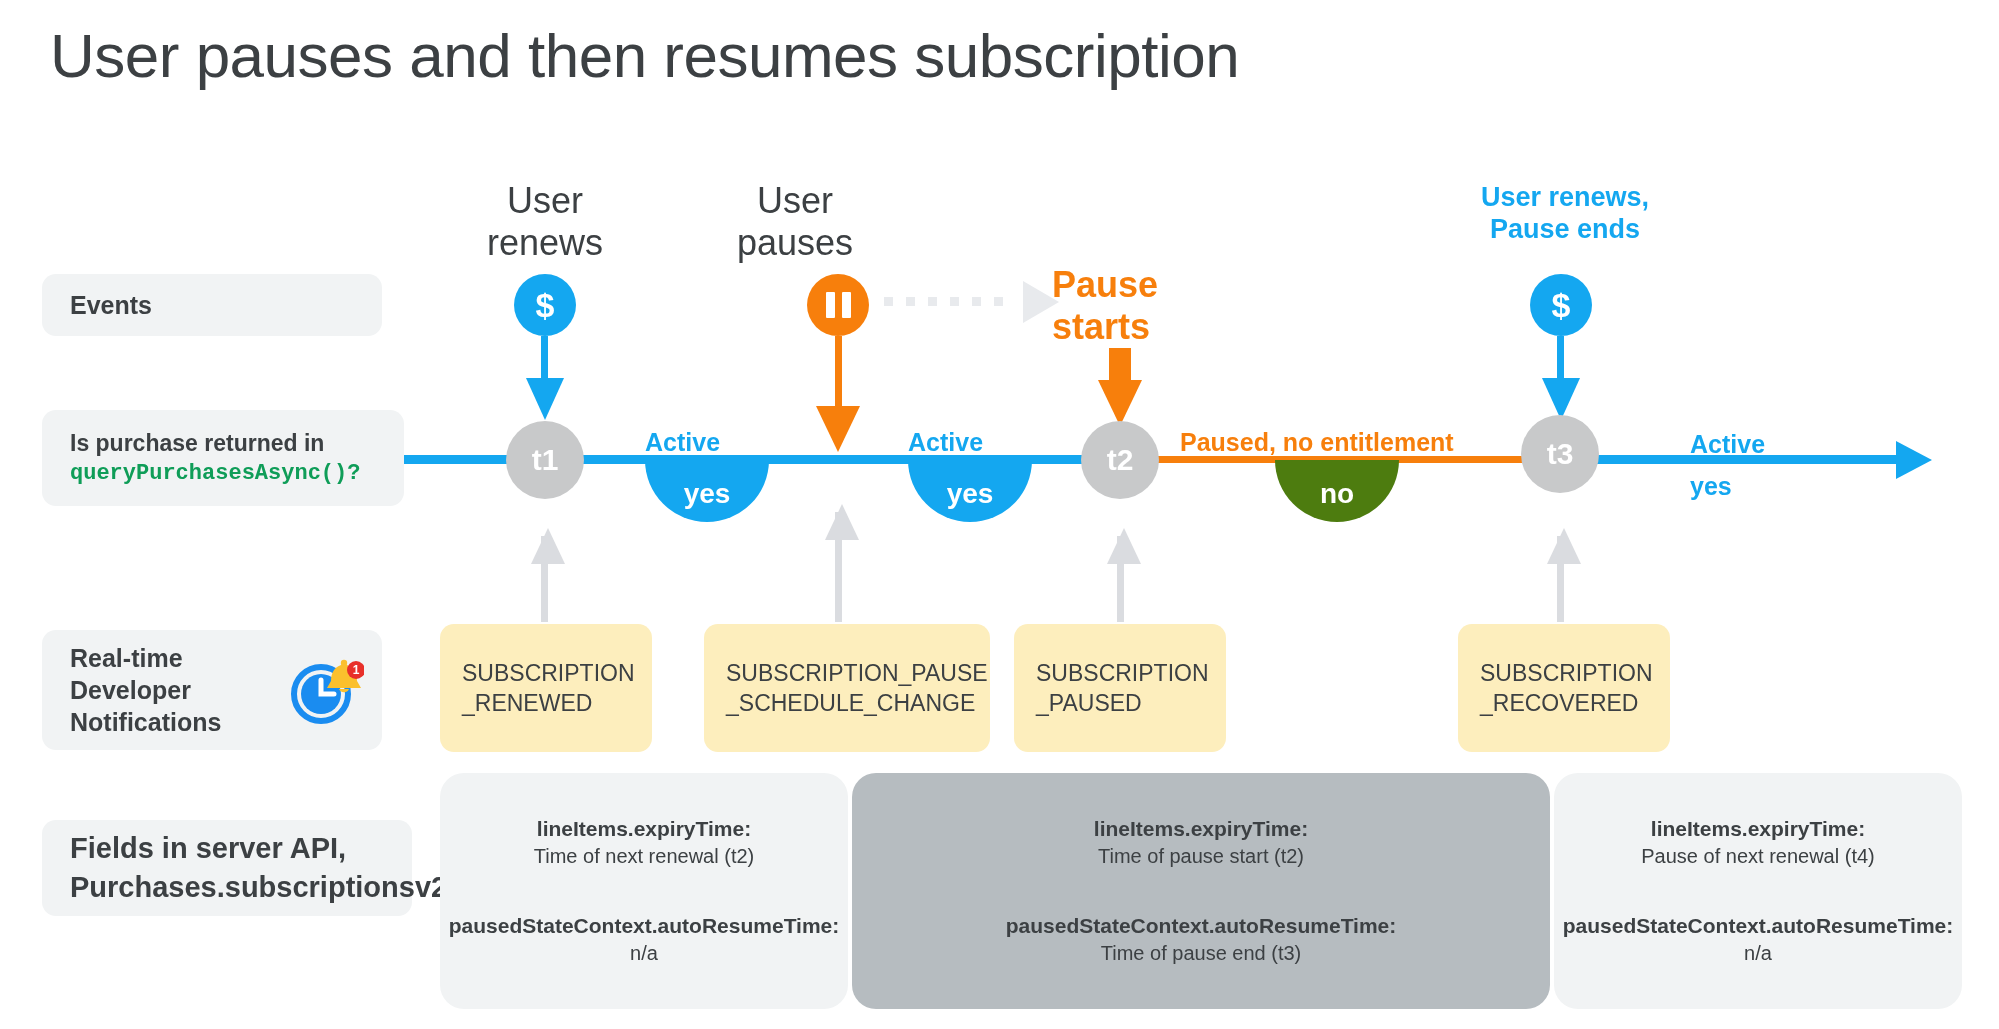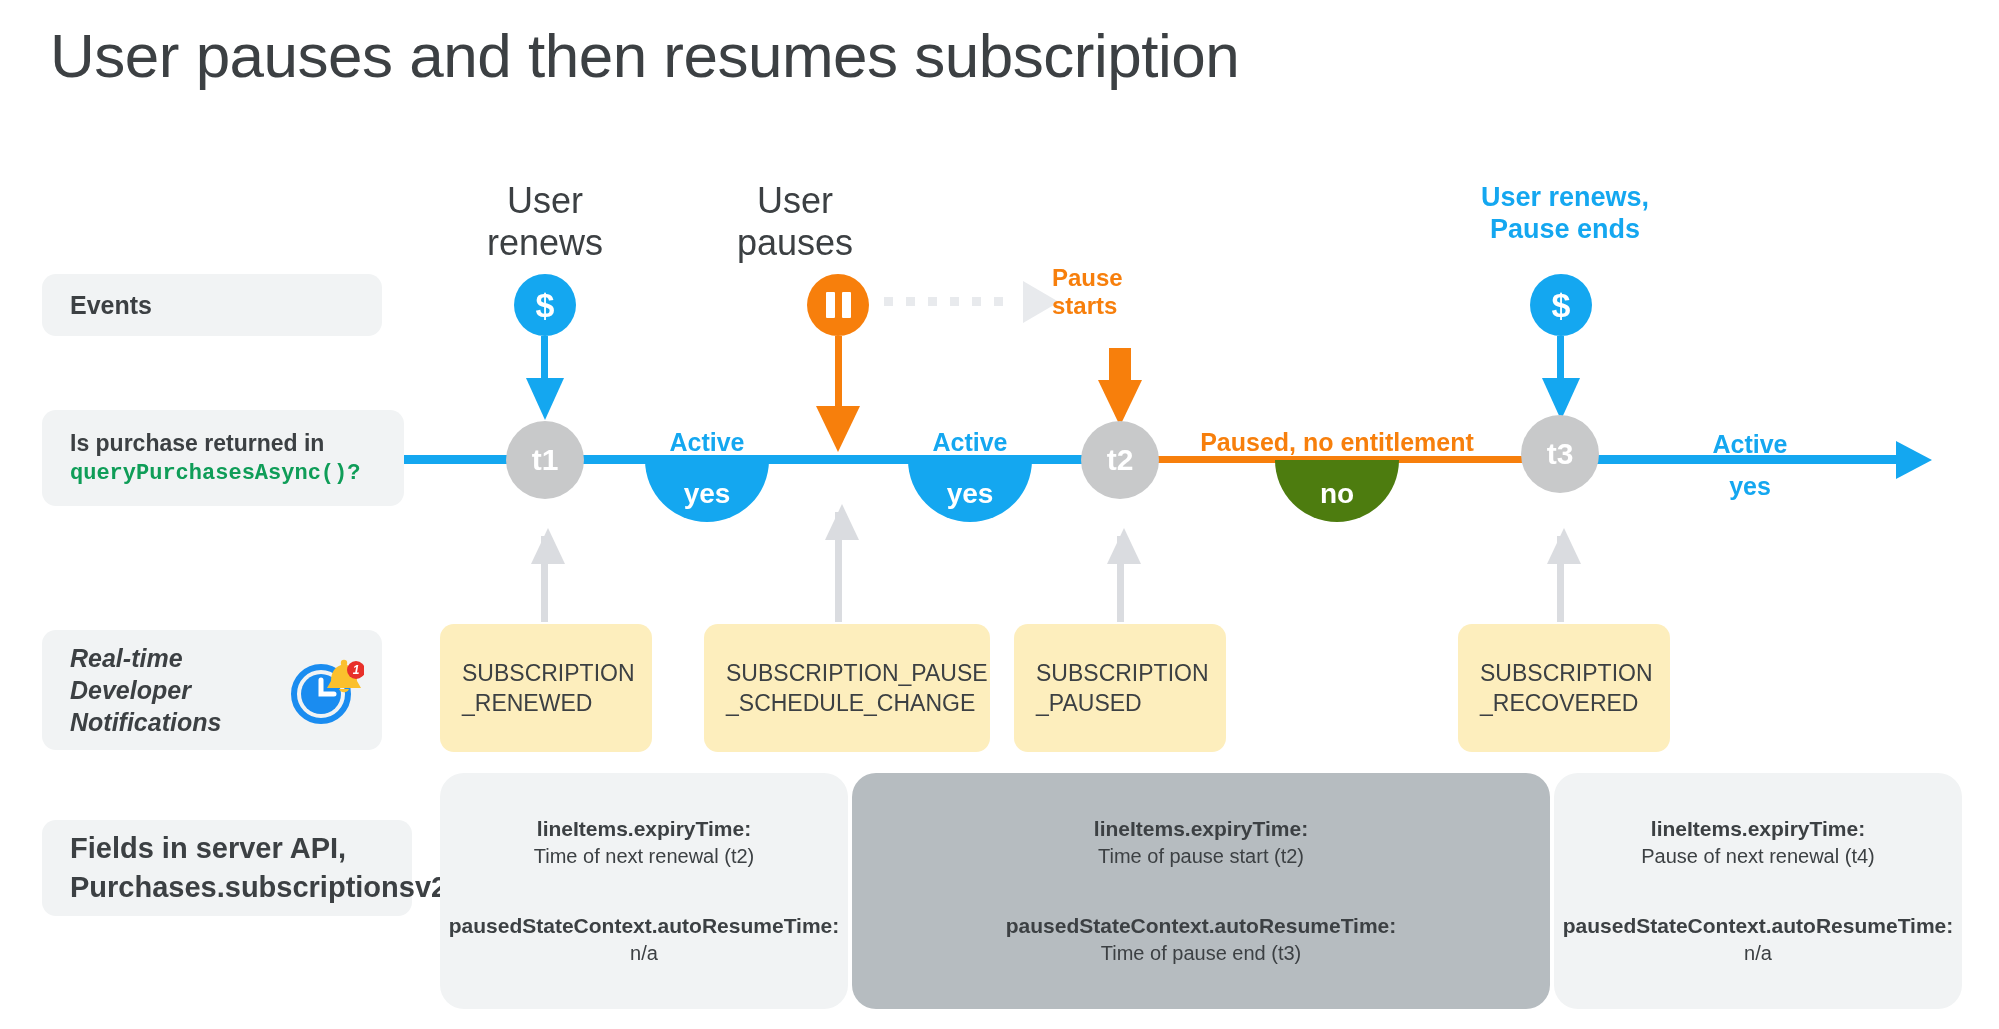--- a/index.html
+++ b/index.html
@@ -24,21 +24,21 @@
     background: #f1f3f4;
     border-radius: 14px;
     display: flex; align-items: center;
     padding: 0 28px;
     color: #3c4043;
     font-weight: bold;
   }
   #chip-events { left: 42px; top: 274px; width: 340px; height: 62px; font-size: 25px; }
   #chip-query  { left: 42px; top: 410px; width: 362px; height: 96px; font-size: 23px; line-height: 1.35; }
   #chip-rtdn   { left: 42px; top: 630px; width: 340px; height: 120px; font-size: 25px; line-height: 1.28;
-                 justify-content: space-between; padding-right: 18px; font-style: italic; }
+                 justify-content: space-between; padding-right: 18px; }
   #chip-fields { left: 42px; top: 820px; width: 370px; height: 96px; font-size: 29px; line-height: 1.35; }
   .mono-green { font-family: "Liberation Mono", monospace; color: #0f9d58; font-weight: bold; font-size: 22px; }
 
   
   .rtdn-icon { position: relative; width: 76px; height: 72px; flex: none; }
 
   
   #axis {
     position: absolute; left: 404px; top: 455px; height: 9px;
     background: #14a7f0; width: 716px;
@@ -72,21 +72,21 @@
     border-bottom-left-radius: 124px; border-bottom-right-radius: 124px;
     display: flex; align-items: center; justify-content: center;
     color: #ffffff; font-size: 28px; font-weight: bold;
     padding-top: 6px;
   }
   .state-bubble.blue   { background: #14a7f0; }
   .state-bubble.orange { background: #4d7c0f; }
 
   .seg-label {
     position: absolute; font-size: 25px; font-weight: bold;
-    text-align: center; white-space: nowrap;
+    white-space: nowrap;
   }
   .seg-label.blue   { color: #14a7f0; }
   .seg-label.orange { color: #f77f0c; }
 
   
   .ev-circle {
     position: absolute; width: 62px; height: 62px; border-radius: 50%;
     display: flex; align-items: center; justify-content: center;
     color: #ffffff; font-size: 34px; font-weight: bold;
   }
@@ -100,21 +100,21 @@
   .down-stem.orange { background: #f77f0c; }
   .down-head { position: absolute; width: 0; height: 0; }
   .down-head.blue   { border-left: 19px solid transparent; border-right: 19px solid transparent; border-top: 42px solid #14a7f0; }
   .down-head.orange { border-left: 22px solid transparent; border-right: 22px solid transparent; border-top: 46px solid #f77f0c; }
 
   .ev-caption {
     position: absolute; text-align: center; white-space: pre-line;
     font-size: 36px; line-height: 1.18; color: #3c4043;
   }
   .ev-caption.blue-bold  { color: #14a7f0; font-weight: bold; font-size: 27px; }
-  .ev-caption.orange-bold{ color: #f77f0c; font-weight: bold; font-size: 24px; }
+  .ev-caption.orange-bold{ color: #f77f0c; font-weight: bold; font-size: 36px; }
 
   
   .dotted-line { position: absolute; display: flex; gap: 13px; align-items: center; }
   .dotted-line i { display: block; width: 9px; height: 9px; background: #e8eaed; }
   .dot-arrow {
     position: absolute; width: 0; height: 0;
     border-top: 21px solid transparent; border-bottom: 21px solid transparent;
     border-left: 36px solid #e8eaed;
   }
 

